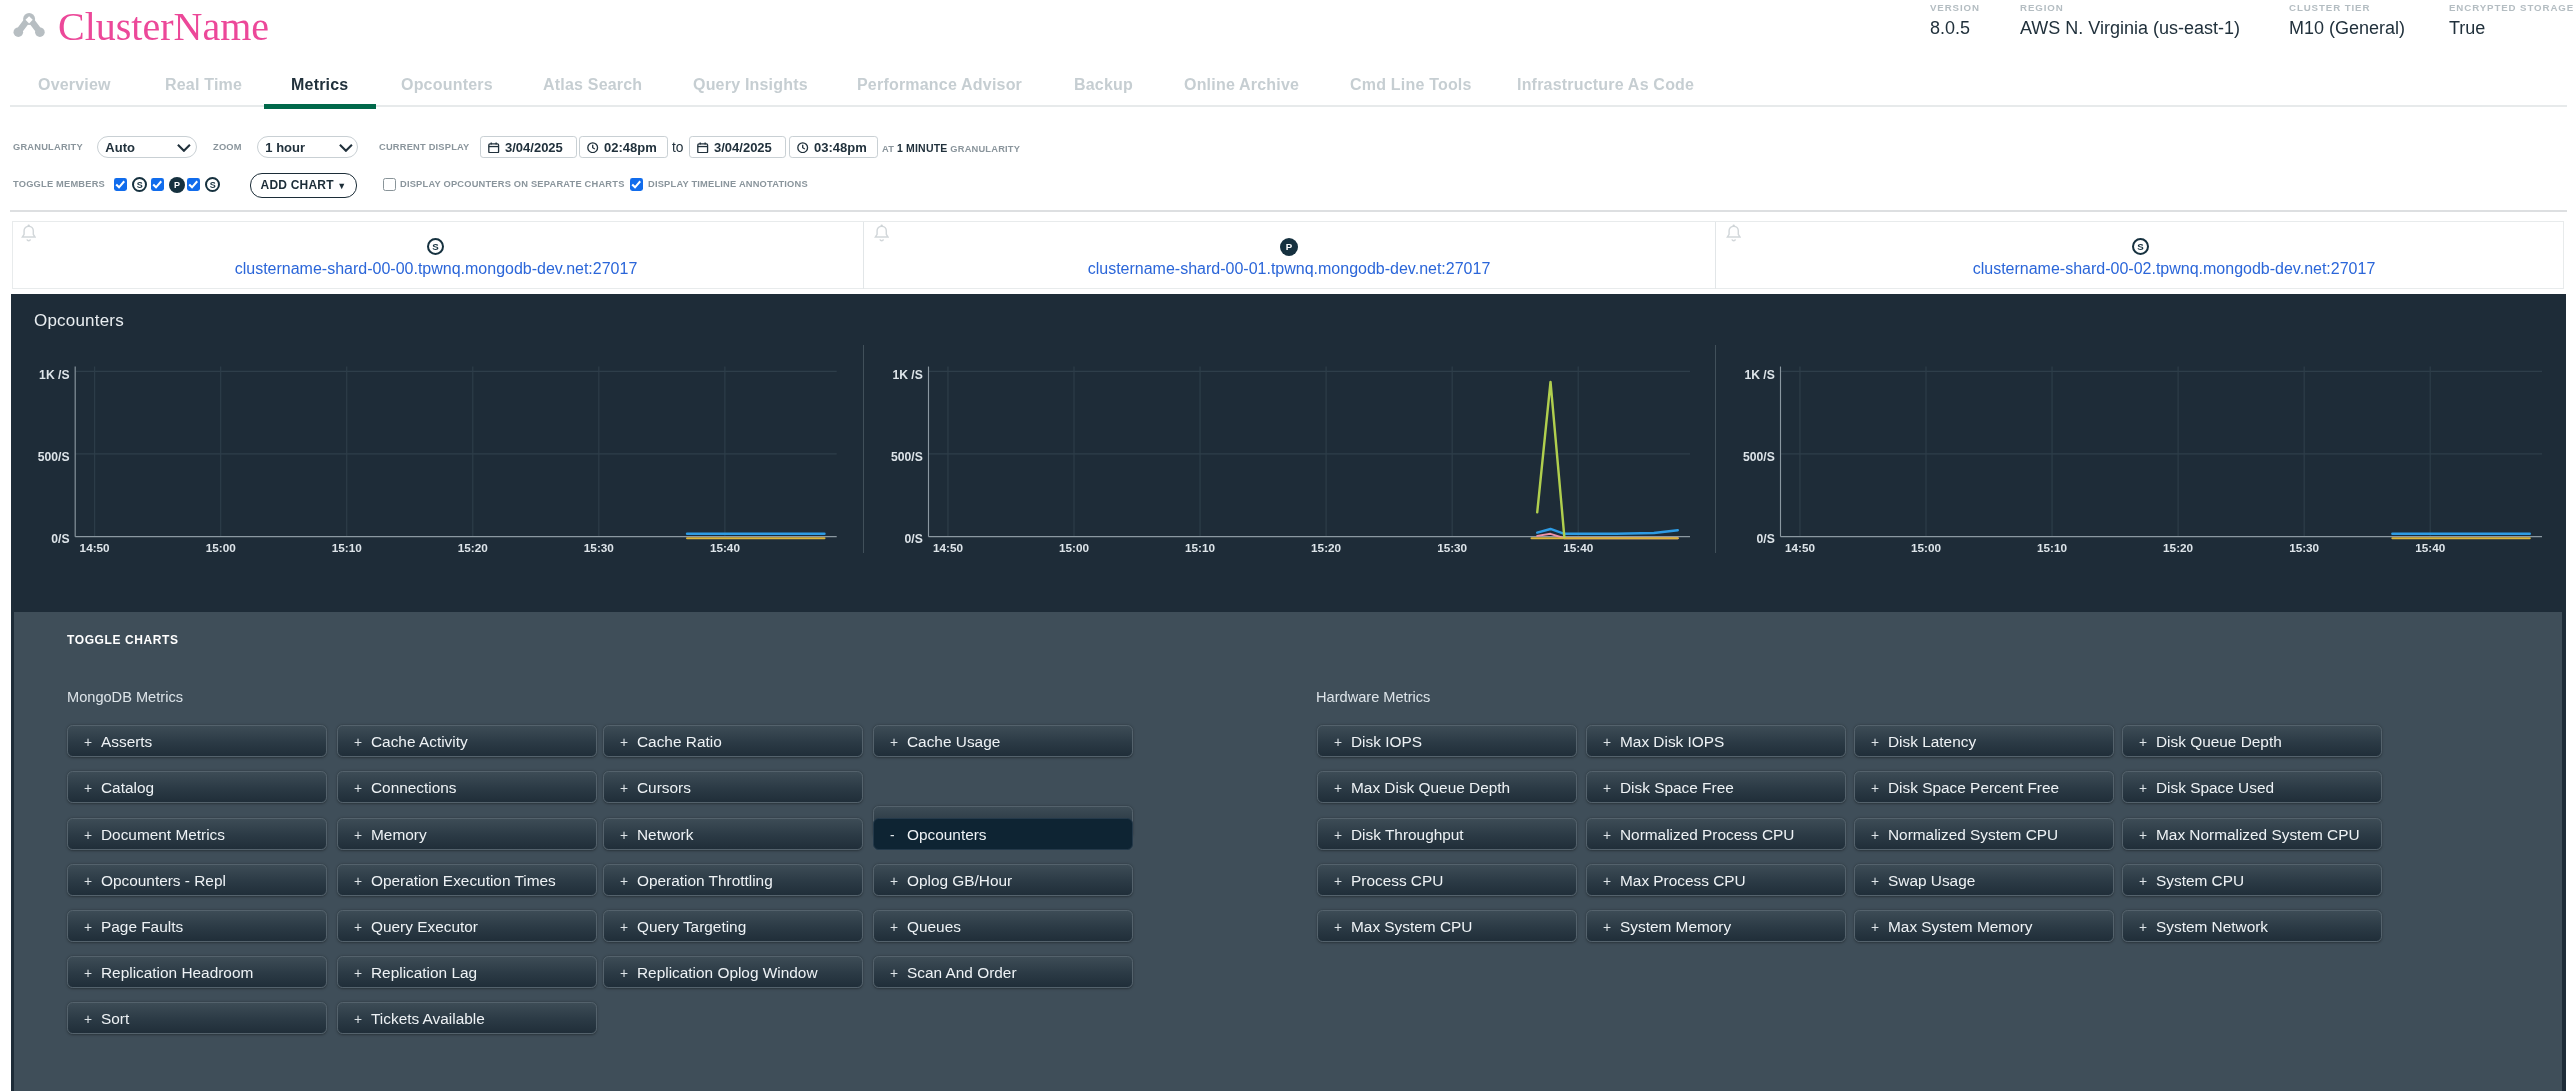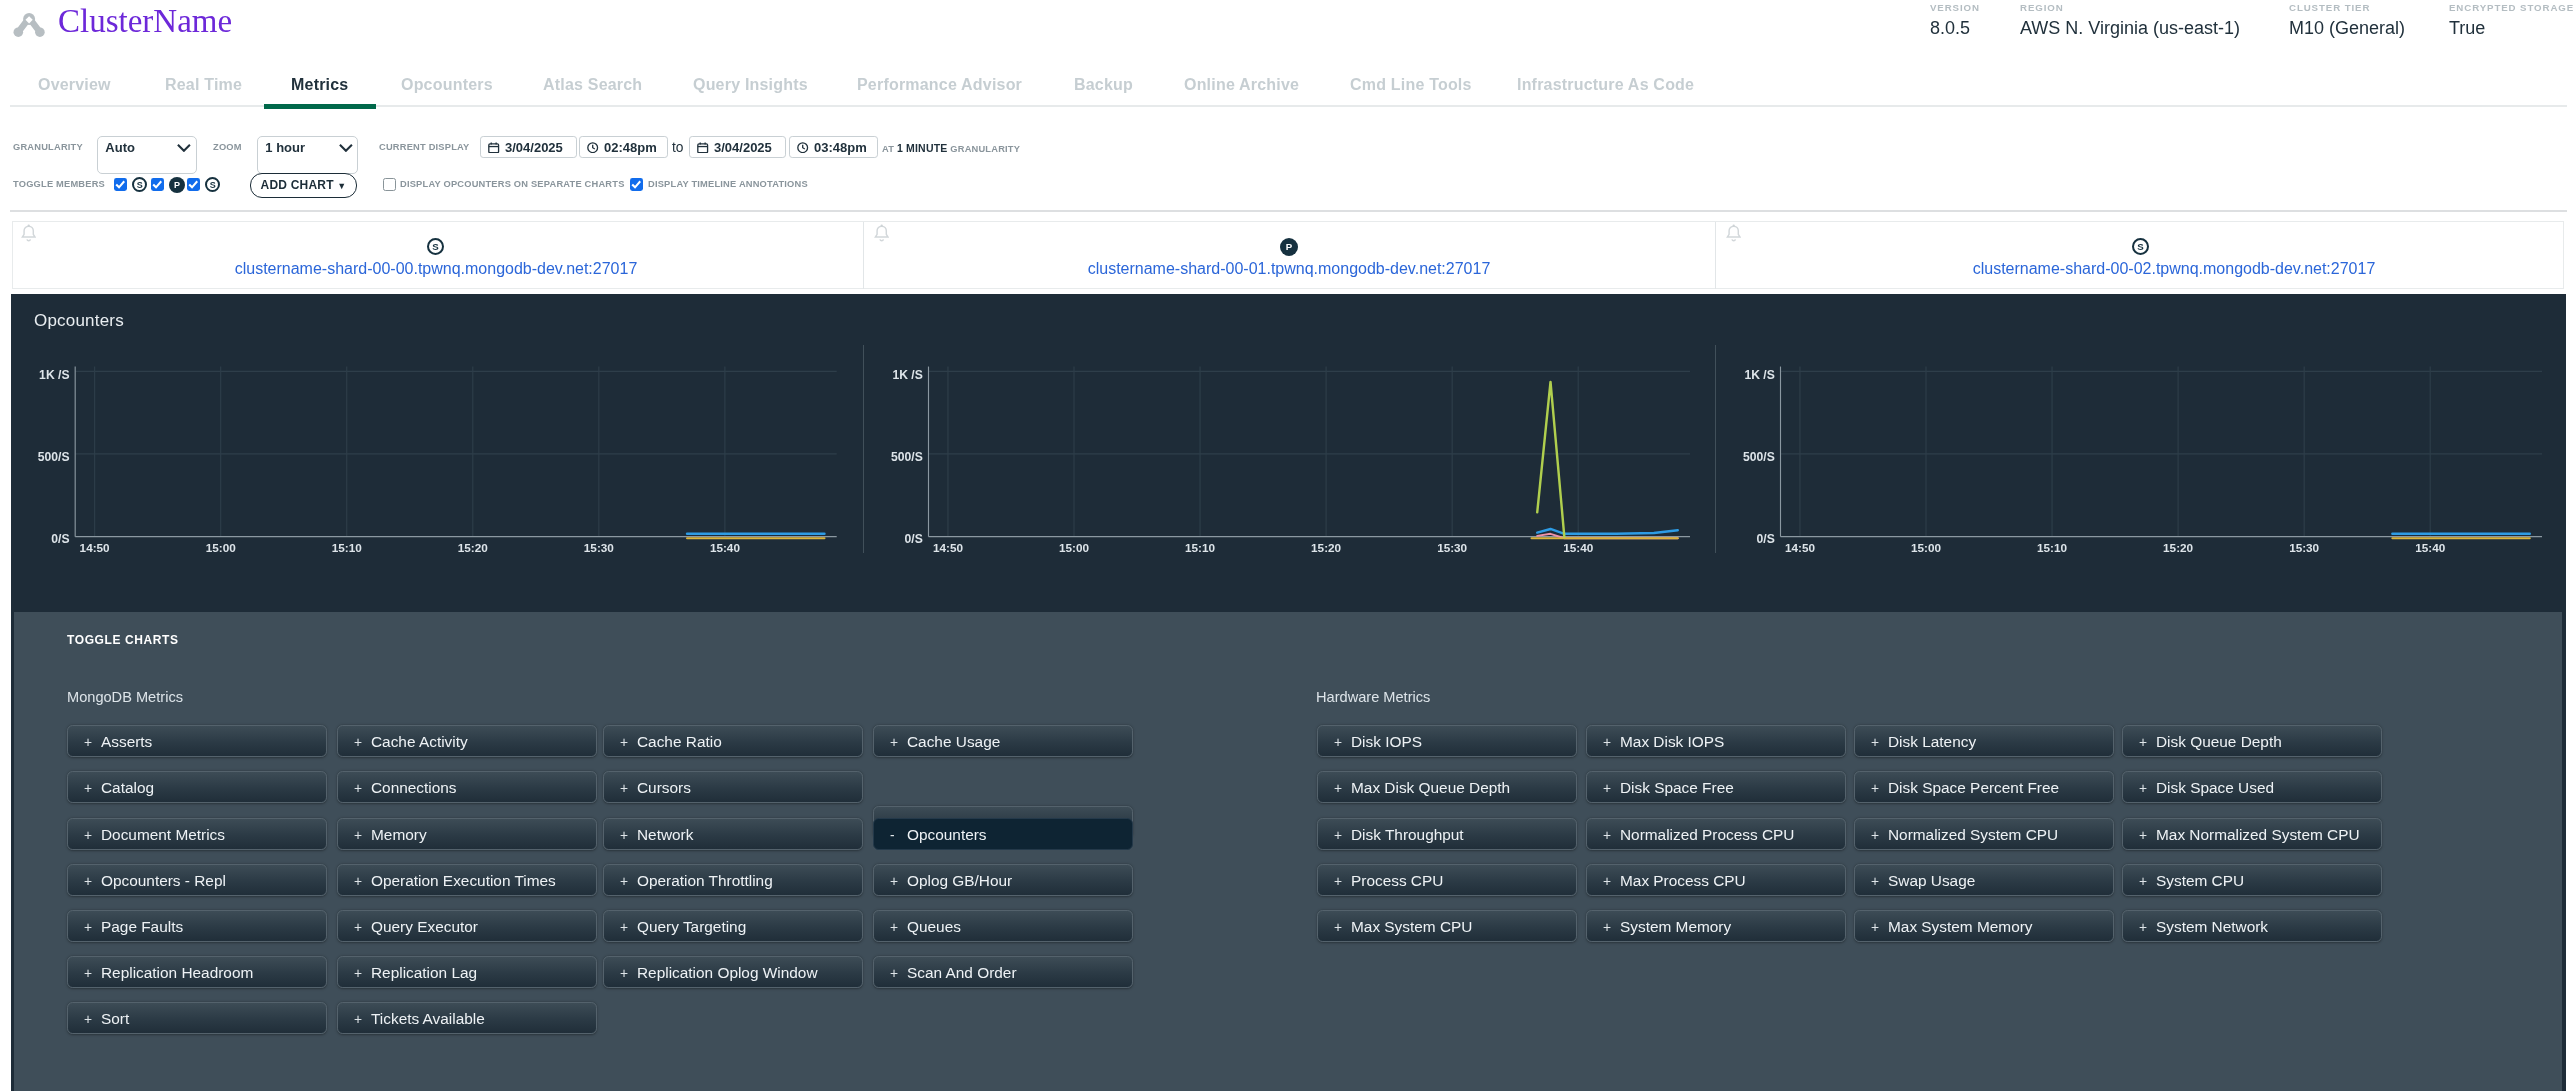--- a/index.html
+++ b/index.html
@@ -4,21 +4,21 @@
 *{margin:0;padding:0;box-sizing:border-box;}
 html,body{width:2576px;height:1092px;background:#fff;}
 body{font-family:"Liberation Sans",sans-serif;}
 #page{position:relative;width:2576px;height:1092px;background:#fff;overflow:hidden;}
 .abs{position:absolute;}
 .lbl{position:absolute;font-size:9.7px;font-weight:700;letter-spacing:0.9px;color:#b4bdc2;white-space:nowrap;}
 .glbl{position:absolute;font-size:9.3px;font-weight:700;letter-spacing:0.2px;color:#8a959c;white-space:nowrap;}
 .val{position:absolute;font-size:18px;color:#21313c;white-space:nowrap;}
 .tab{position:absolute;top:76px;font-size:16px;font-weight:600;color:#c6ced2;white-space:nowrap;letter-spacing:0.2px;}
 .tab.active{color:#21313c;font-weight:700;}
-.selbox{position:absolute;height:38px;background:#fff;border:0.8px solid #c9d0d4;border-radius:5px;}
+.selbox{position:absolute;height:22px;background:#fff;border:0.8px solid #c9d0d4;border-radius:11px;}
 .selbox .txt{position:absolute;left:7.3px;top:3.2px;font-size:13px;font-weight:700;color:#21313c;}
 .dtbox{position:absolute;height:22px;background:#fff;border:0.8px solid #c9d0d4;border-radius:3.2px;}
 .dtbox .txt{position:absolute;top:3.2px;font-size:13px;font-weight:700;color:#21313c;white-space:nowrap;}
 .cb{position:absolute;width:13px;height:13px;border-radius:2.4px;background:#116cec;}
 .cb svg{position:absolute;left:0.8px;top:1.6px;}
 .cbe{position:absolute;width:13px;height:13px;border-radius:2.4px;background:#fff;border:1.6px solid #899499;}
 .badge{position:absolute;width:15.4px;height:15.4px;border-radius:50%;border:2px solid #16313f;background:#fff;color:#16313f;font-size:9px;font-weight:700;text-align:center;line-height:12px;}
 .badgep{position:absolute;width:16px;height:16px;border-radius:50%;background:#16313f;color:#fff;font-size:9px;font-weight:700;text-align:center;line-height:16px;}
 .hostlink{position:absolute;font-size:16px;color:#2b66d9;white-space:nowrap;}
 .btn{position:absolute;width:260px;height:32px;border-radius:5.7px;border:0.8px solid #54626c;background:linear-gradient(180deg,#3d4c56 0%,#2b3a45 55%,#202e39 100%);box-shadow:0 0.8px 2.4px rgba(0,0,0,0.35);color:#eef2f5;font-size:15.4px;line-height:31px;white-space:nowrap;}
@@ -27,21 +27,21 @@
 </style></head><body>
 <div id="page">
 
 <svg class="abs" style="left:11.4px;top:6.5px" width="37" height="32" viewBox="0 0 46 40">
  <path d="M9 31.5 L22.5 13.5 L36 31.5" stroke="#b7bec2" stroke-width="8" stroke-linecap="round" stroke-linejoin="round" fill="none"></path>
  <circle cx="9" cy="31.5" r="6" fill="#b7bec2"></circle>
  <circle cx="36" cy="31.5" r="6" fill="#b7bec2"></circle>
  <circle cx="22.5" cy="15" r="7.5" fill="#b7bec2"></circle>
  <rect x="19.3" y="12.8" width="6.4" height="6.4" transform="rotate(45 22.5 16)" fill="#fff"></rect>
 </svg>
-<div class="abs" style="left:58px;top:3.2px;font-family:'Liberation Serif',serif;font-size:33px;color:#6d28d9;">ClusterName</div>
+<div class="abs" style="left:58px;top:3.2px;font-family:'Liberation Serif',serif;font-size:40px;color:#ec4899;">ClusterName</div>
 
 <div class="lbl" style="left:1930px;top:1.6px;">VERSION</div>
 <div class="val" style="left:1930px;top:18px;">8.0.5</div>
 <div class="lbl" style="left:2020px;top:1.6px;">REGION</div>
 <div class="val" style="left:2020px;top:18px;">AWS N. Virginia (us-east-1)</div>
 <div class="lbl" style="left:2289px;top:1.6px;">CLUSTER TIER</div>
 <div class="val" style="left:2289px;top:18px;">M10 (General)</div>
 <div class="lbl" style="left:2449px;top:1.6px;">ENCRYPTED STORAGE</div>
 <div class="val" style="left:2449px;top:18px;">True</div>
 <div class="tab" style="left:38px;">Overview</div>

